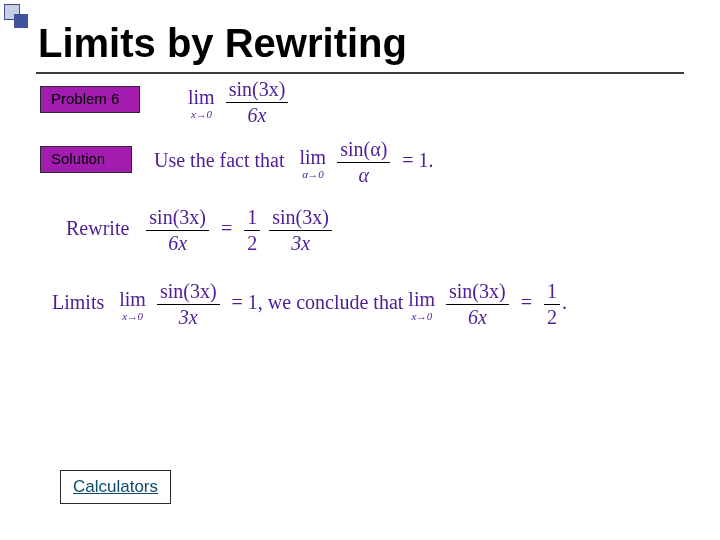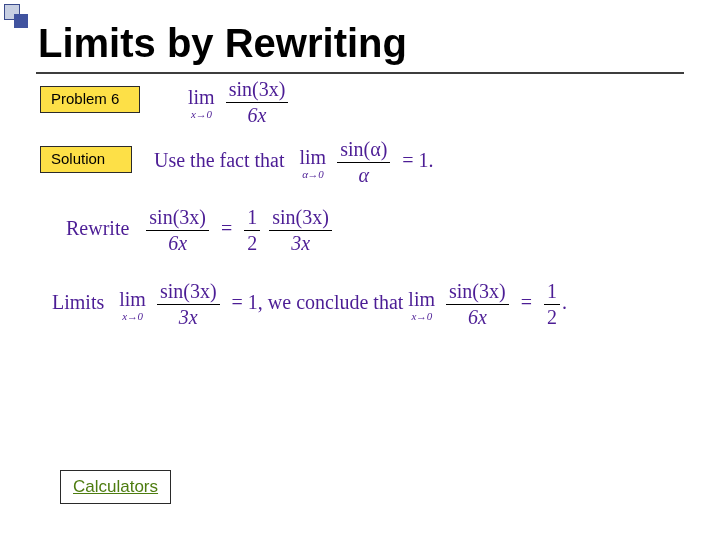--- a/index.html
+++ b/index.html
@@ -53,21 +53,21 @@
     top: 72px;
     left: 36px;
     width: 648px;
     height: 0;
     border-top: 2px solid #3d3d3d;
   }
   
   .label-box {
     position: absolute;
     border: 1.5px solid #2a2a2a;
-    background: #fde047;
+    background: #a21caf;
     font-size: 15px;
     padding: 4px 10px;
     line-height: 1.1;
   }
   #lbl-problem { top: 86px; left: 40px; width: 78px; text-align: left; }
   #lbl-solution { top: 146px; left: 40px; width: 70px; text-align: left; }
   
   .math {
     position: absolute;
     font-family: "Times New Roman", Times, serif;
@@ -93,21 +93,21 @@
   .lim .limw { display: block; font-size: 20px; }
   .lim .limsub { display: block; font-size: 11px; letter-spacing: -0.3px; margin-top: -1px; }
   
   .calc-link {
     position: absolute;
     bottom: 36px;
     left: 60px;
     border: 1.5px solid #2a2a2a;
     padding: 6px 12px;
     font-size: 17px;
-    color: #4d7c0f;
+    color: #0c4a6e;
     text-decoration: underline;
     background: #fff;
   }
   
   #m-problem { top: 78px; left: 188px; font-size: 20px; }
   #m-usefact { top: 138px; left: 154px; font-size: 20px; }
   #m-rewrite { top: 206px; left: 66px; font-size: 20px; }
   #m-since   { top: 280px; left: 52px; font-size: 20px; }
 </style>
 </head>

